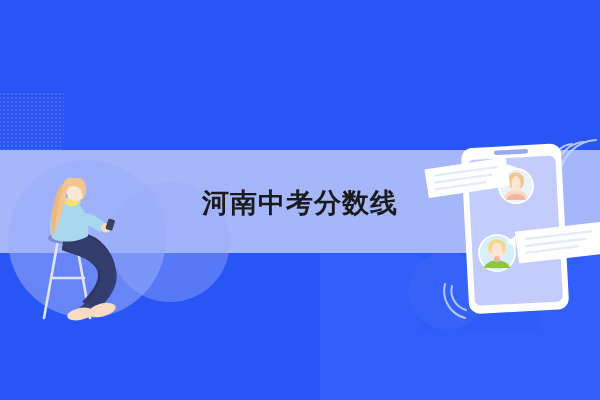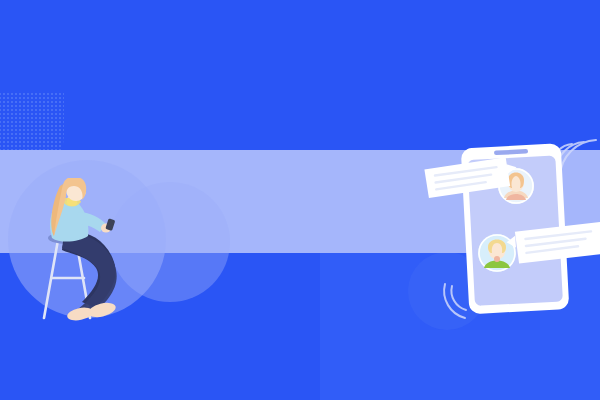--- a/index.html
+++ b/index.html
@@ -217,14 +217,15 @@
         <path d="M96 104 L 87 110 L 96 116 Z" fill="#ffffff"></path>
         <g stroke="#e6ebf9" stroke-width="2.4" stroke-linecap="round">
           <line x1="106" y1="108" x2="172" y2="105"></line>
           <line x1="106" y1="115" x2="166" y2="112"></line>
           <line x1="106" y1="122" x2="158" y2="119"></line>
         </g>
       </g>
     </svg>
   </div>
 
+  <div class="title">河南中考分数线</div>
 
 </div>
 
 </body></html>

